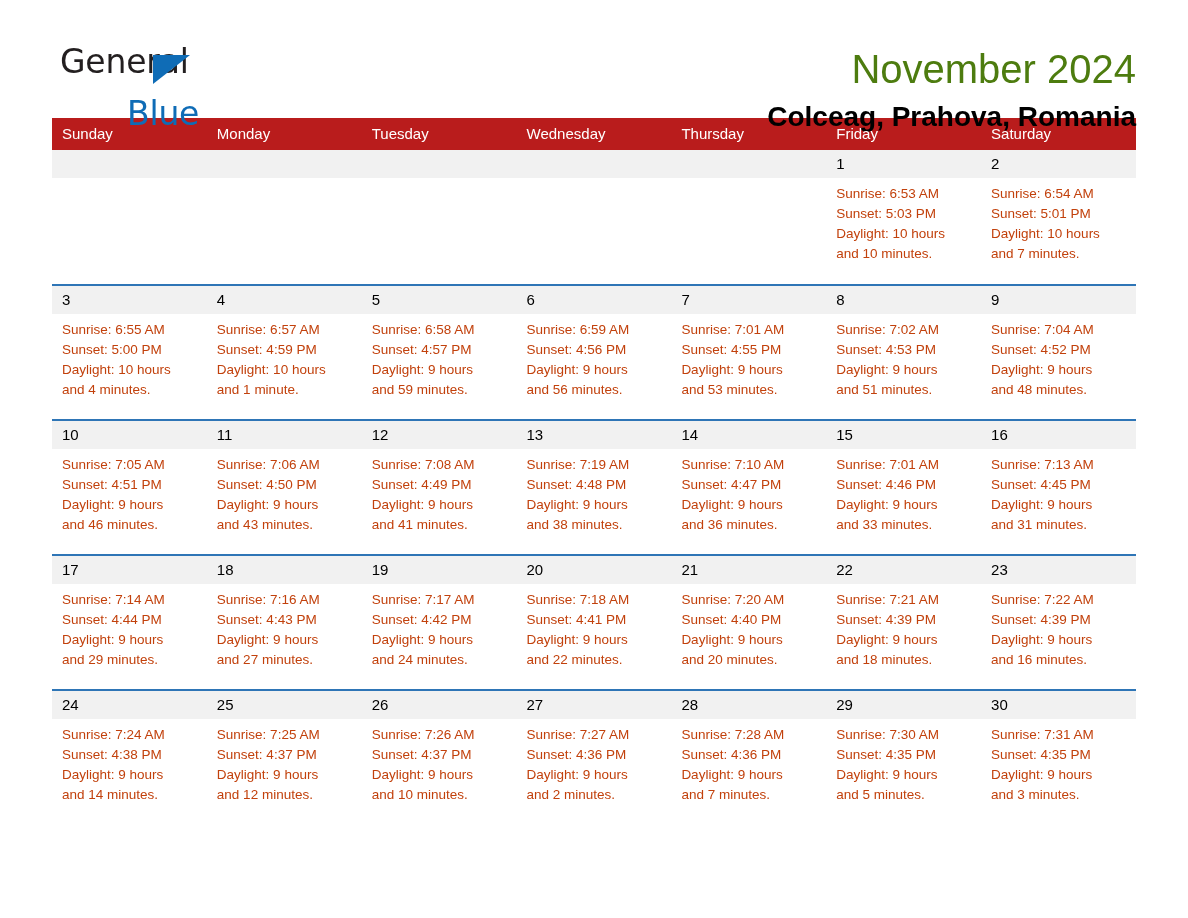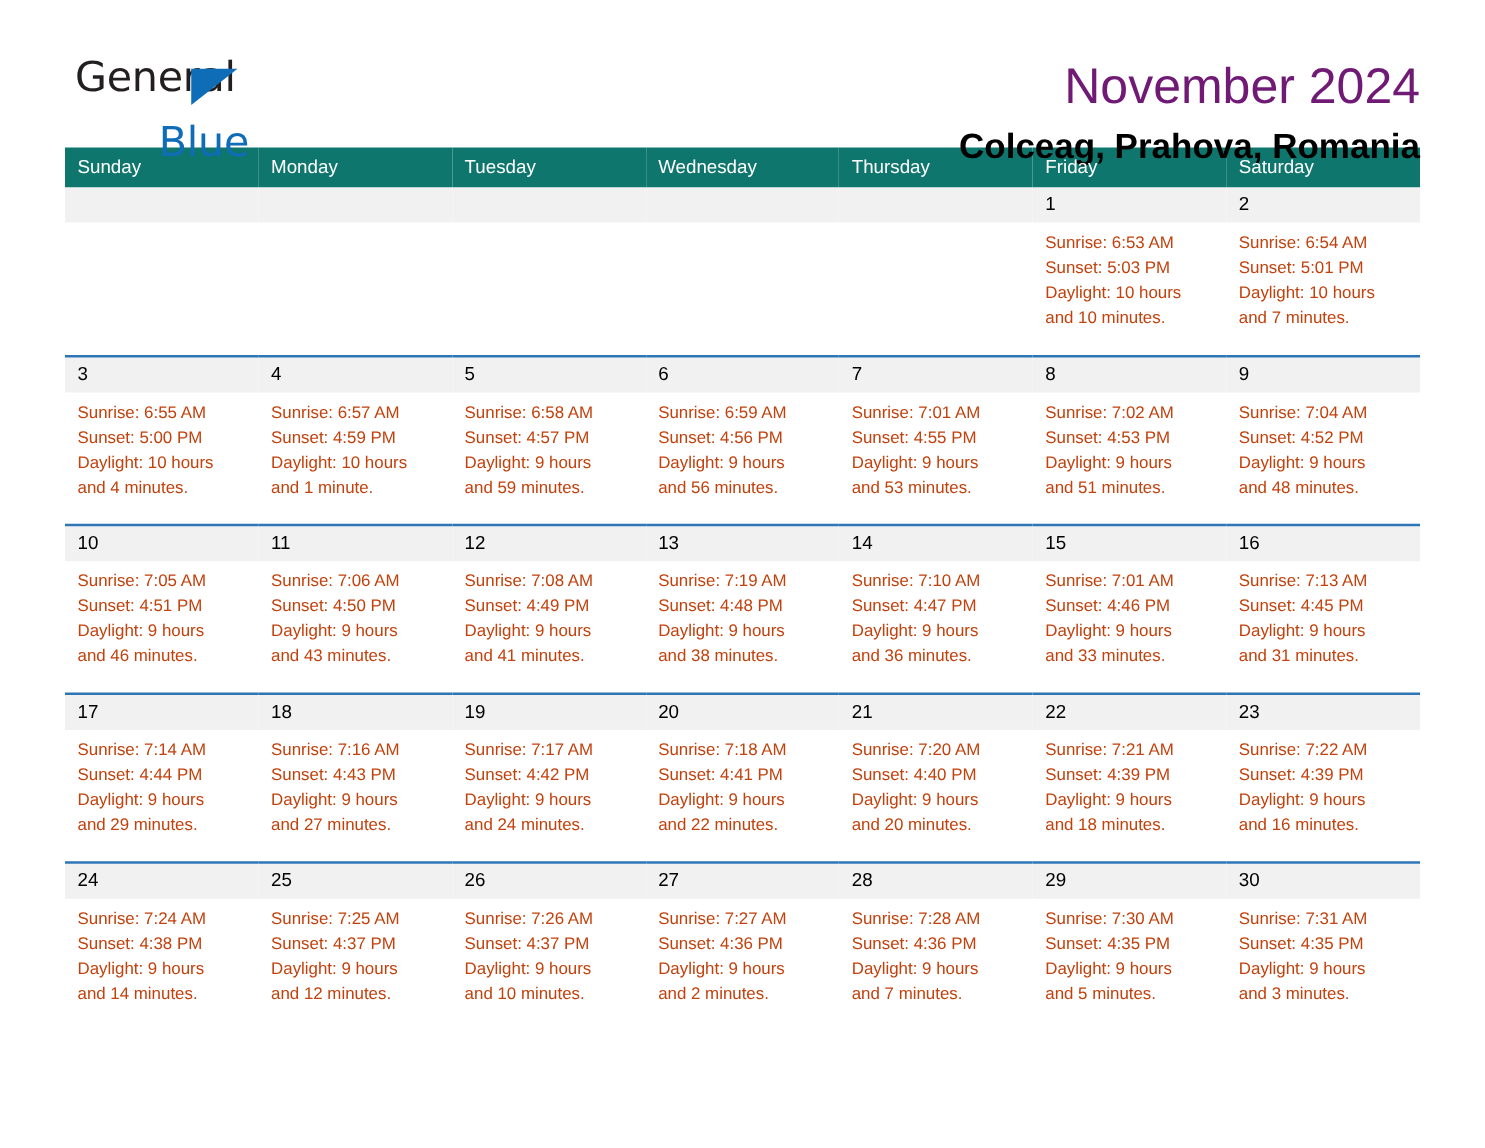--- a/index.html
+++ b/index.html
@@ -72,21 +72,21 @@
 
   
   .titles {
     text-align: right;
     padding-top: 2px;
   }
   .month-title {
     font-size: 40px;
     font-weight: 400;
     line-height: 50px;
-    color: #701a75;
+    color: #4d7c0f;
     white-space: nowrap;
   }
   .location-title {
     font-size: 28px;
     font-weight: 700;
     line-height: 34px;
     color: #000;
     margin-top: 6px;
     white-space: nowrap;
   }
@@ -94,21 +94,21 @@
   
   .calendar {
     width: 1084px;
     border-collapse: collapse;
     table-layout: fixed;
     margin-top: 10px;
   }
   .calendar col { width: 154.85px; }
 
   thead th {
-    background: #0f766e;
+    background: #b91c1c;
     color: #ffffff;
     font-size: 15px;
     font-weight: 400;
     text-align: left;
     padding: 7px 0 8px 10px;
     height: 16px;
     border: none;
   }
 
   tbody tr.week > td {

